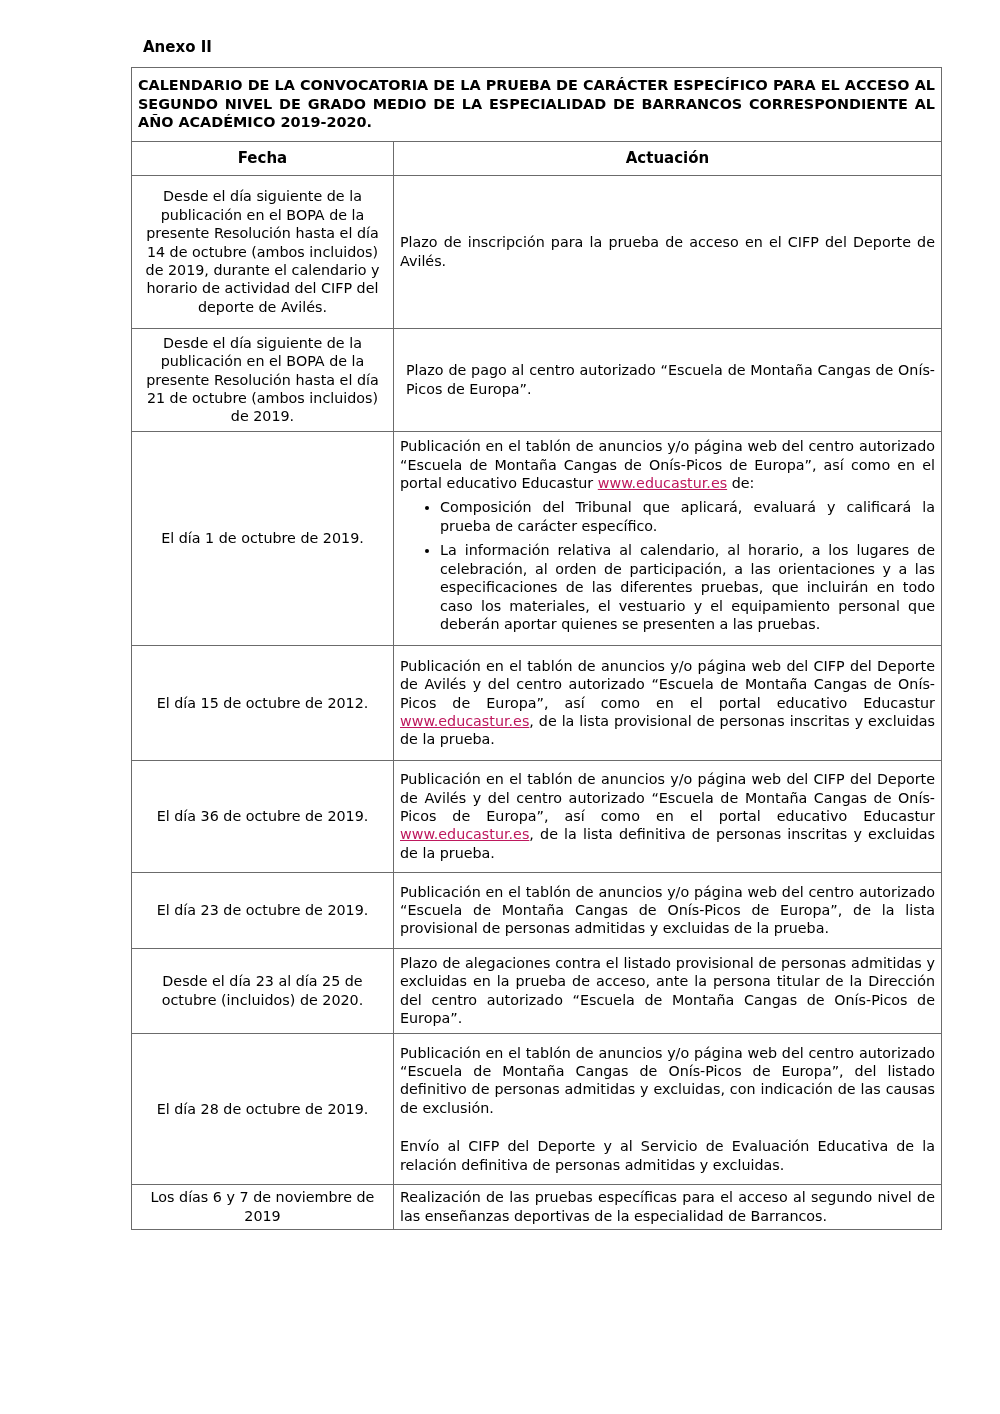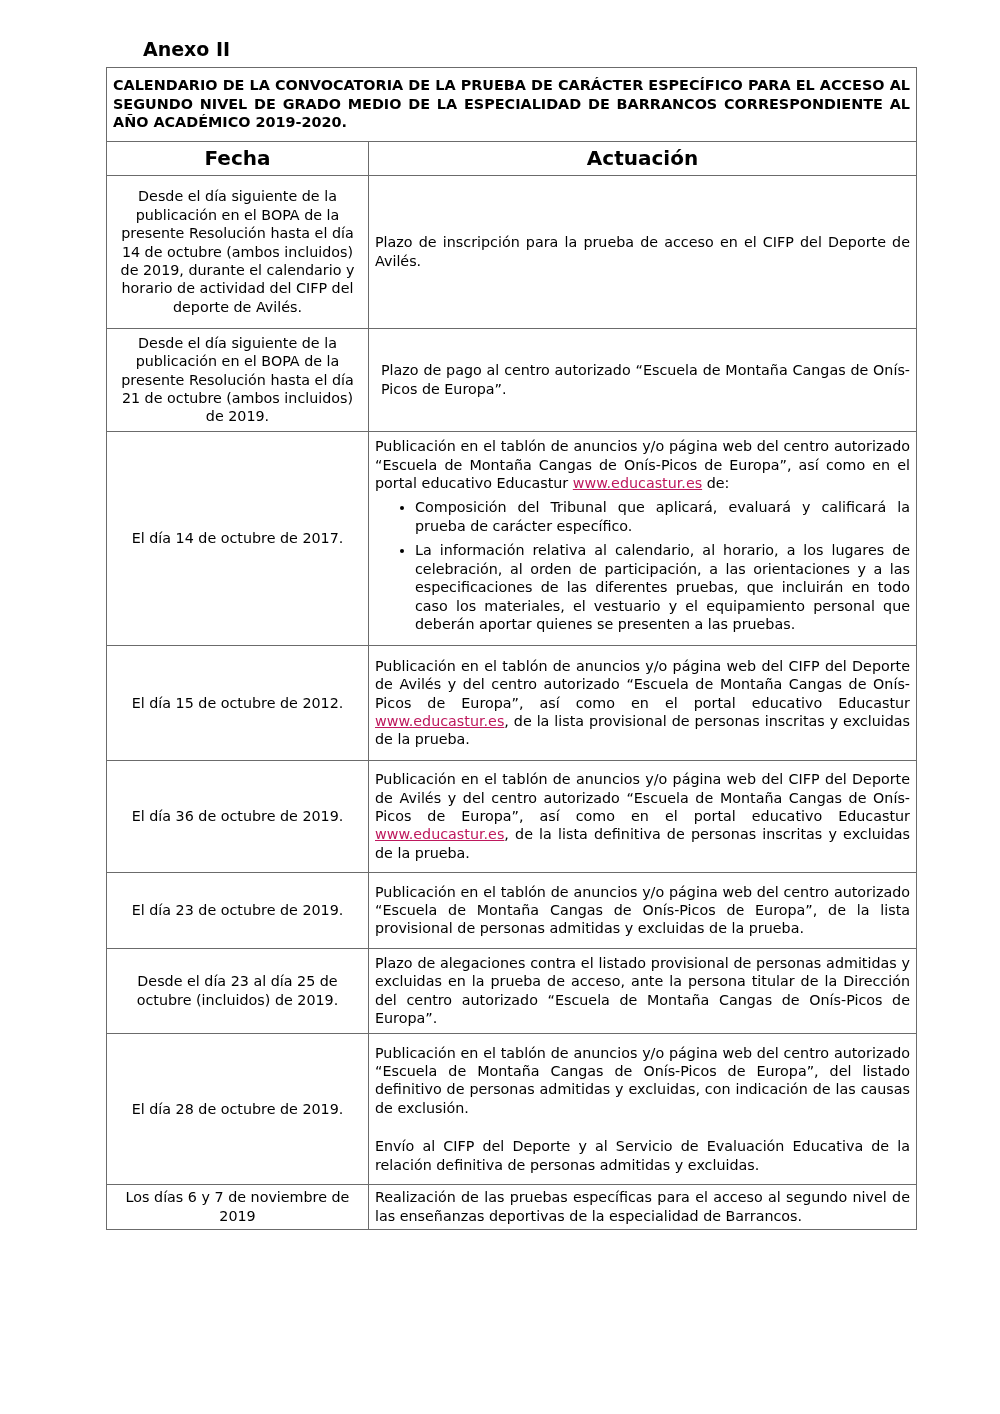--- a/index.html
+++ b/index.html
@@ -2,37 +2,37 @@
 <html><head>
   <meta charset="utf-8">
   <style>
     html, body { margin: 0; padding: 0; background: #ffffff; }
     body {
       width: 1000px; height: 1414px; position: relative; overflow: hidden;
       font-family: "DejaVu Sans", sans-serif; color: #000;
     }
     .annex {
       position: absolute; left: 143px; top: 38px;
-      font-weight: bold; font-size: 19px;
+      font-weight: bold; font-size: 15px;
     }
     table.cal {
-      position: absolute; left: 106px; top: 67px; width: 810px;
+      position: absolute; left: 131px; top: 67px; width: 810px;
       border-collapse: collapse; table-layout: fixed;
       font-size: 14.3px; line-height: 18.4px;
     }
     table.cal td, table.cal th {
       border: 1.3px solid #6b6b6b; vertical-align: middle; padding: 0 6px;
     }
     col.c1 { width: 262px; }
     col.c2 { width: 548px; }
     .title-cell {
       font-weight: bold; text-align: justify; text-align-last: left;
       padding: 8px 6px 9px 6px !important; font-size: 14.4px; line-height: 18.6px;
     }
-    th.hdr { font-weight: bold; font-size: 20px; height: 33px; text-align: center; }
+    th.hdr { font-weight: bold; font-size: 15px; height: 33px; text-align: center; }
     td.date { text-align: center; }
     td.date.left { text-align: center; }
     td.act { text-align: justify; }
     td.act p { margin: 0; }
     a.lnk { color: #be185d; text-decoration: underline; }
     ul.bul { margin: 6px 0 0 0; padding-left: 40px; }
     ul.bul li { margin-bottom: 6px; text-align: justify; }
     .gap { height: 20px; }
   </style>
 </head>
@@ -58,21 +58,21 @@
     <td class="date">Desde el día siguiente de la publicación en el BOPA de la presente Resolución hasta el día 14 de octubre (ambos incluidos) de 2019, durante el calendario y horario de actividad del CIFP del deporte de Avilés.</td>
     <td class="act">Plazo de inscripción para la prueba de acceso en el CIFP del Deporte de Avilés.</td>
   </tr>
 
   <tr style="height:103px">
     <td class="date">Desde el día siguiente de la publicación en el BOPA de la presente Resolución hasta el día 21 de octubre (ambos incluidos) de 2019.</td>
     <td class="act" style="padding-left:12px">Plazo de pago al centro autorizado “Escuela de Montaña Cangas de Onís-Picos de Europa”.</td>
   </tr>
 
   <tr style="height:214px">
-    <td class="date">El día 14 de octubre de 2017.</td>
+    <td class="date">El día 1 de octubre de 2019.</td>
     <td class="act">
       <p><span>Publicación en el tablón de anuncios y/o página web del centro autorizado “Escuela de Montaña Cangas de Onís-Picos de Europa”, así como en el portal educativo Educastur </span><a class="lnk">www.educastur.es</a><span> de:</span></p>
       <ul class="bul">
         <li>Composición del Tribunal que aplicará, evaluará y calificará la prueba de carácter específico.</li>
         <li>La información relativa al calendario, al horario, a los lugares de celebración, al orden de participación, a las orientaciones y a las especificaciones de las diferentes pruebas, que incluirán en todo caso los materiales, el vestuario y el equipamiento personal que deberán aportar quienes se presenten a las pruebas.</li>
       </ul>
     </td>
   </tr>
 
   <tr style="height:115px">
@@ -85,21 +85,21 @@
     <td class="date">El día 36 de octubre de 2019.</td>
     <td class="act"><span>Publicación en el tablón de anuncios y/o página web del CIFP del Deporte de Avilés y del centro autorizado “Escuela de Montaña Cangas de Onís-Picos de Europa”, así como en el portal educativo Educastur </span><a class="lnk">www.educastur.es</a><span>, de la lista definitiva de personas inscritas y excluidas de la prueba.</span></td>
   </tr>
 
   <tr style="height:76px">
     <td class="date">El día 23 de octubre de 2019.</td>
     <td class="act">Publicación en el tablón de anuncios y/o página web del centro autorizado “Escuela de Montaña Cangas de Onís-Picos de Europa”, de la lista provisional de personas admitidas y excluidas de la prueba.</td>
   </tr>
 
   <tr style="height:85px">
-    <td class="date">Desde el día 23 al día 25 de octubre (incluidos) de 2019.</td>
+    <td class="date">Desde el día 23 al día 25 de octubre (incluidos) de 2020.</td>
     <td class="act">Plazo de alegaciones contra el listado provisional de personas admitidas y excluidas en la prueba de acceso, ante la persona titular de la Dirección del centro autorizado “Escuela de Montaña Cangas de Onís-Picos de Europa”.</td>
   </tr>
 
   <tr style="height:151px">
     <td class="date">El día 28 de octubre de 2019.</td>
     <td class="act">
       <p>Publicación en el tablón de anuncios y/o página web del centro autorizado “Escuela de Montaña Cangas de Onís-Picos de Europa”, del listado definitivo de personas admitidas y excluidas, con indicación de las causas de exclusión.</p>
       <div class="gap"></div>
       <p>Envío al CIFP del Deporte y al Servicio de Evaluación Educativa de la relación definitiva de personas admitidas y excluidas.</p>
     </td>

